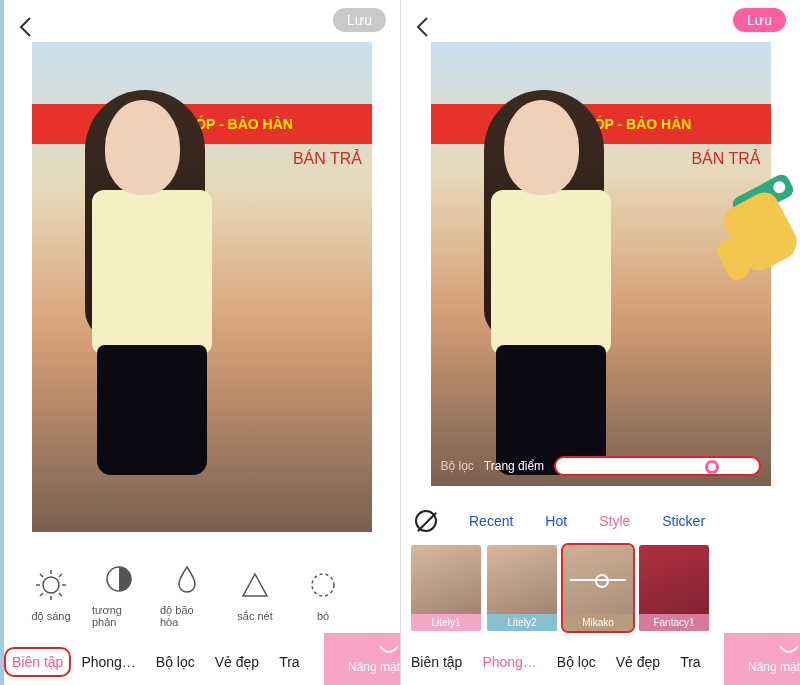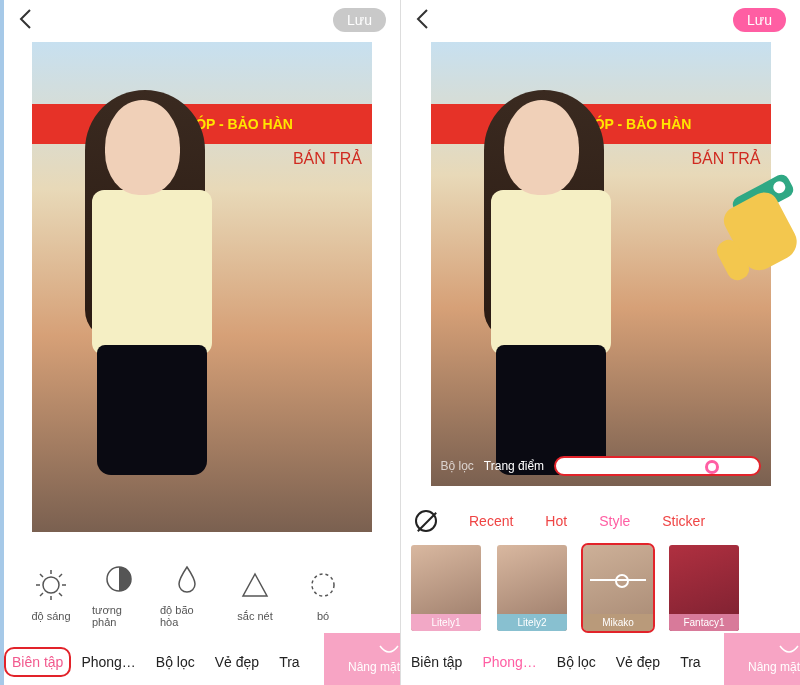--- a/index.html
+++ b/index.html
@@ -18,21 +18,21 @@
   display: flex;
   flex-direction: column;
   position: relative;
 }
 .phone.left { border-left: 4px solid #a6c9e8; }
 .phone.right { border-left: 1px solid #ddd; }
 
 .topbar {
   height: 42px;
   display: flex;
-  align-items: center;
+  align-items: flex-end;
   padding: 0 14px;
   position: relative;
 }
 .back-icon svg { width: 14px; height: 22px; }
 .save-btn {
   position: absolute;
   right: 14px;
   top: 8px;
   border-radius: 13px;
   padding: 4px 14px;
@@ -176,21 +176,21 @@
 
 .filter-tabs {
   height: 36px;
   display: flex;
   align-items: center;
   padding: 0 14px;
   gap: 32px;
 }
 .filter-tab {
   font-size: 14px;
-  color: #ef4444;
+  color: #1d4ed8;
   cursor: pointer;
 }
 .filter-tab.active { color: #ff5ea3; }
 .filter-none {
   width: 22px; height: 22px;
   border: 2px solid #222;
   border-radius: 50%;
   position: relative;
   cursor: pointer;
 }
@@ -199,21 +199,21 @@
   position: absolute;
   width: 26px; height: 2px;
   background: #222;
   top: 9px; left: -3px;
   transform: rotate(-45deg);
 }
 
 .filter-thumbs {
   height: 100px;
   display: flex;
-  gap: 16px;
+  gap: 6px;
   padding: 6px 10px;
   overflow: hidden;
 }
 .thumb {
   flex: 0 0 70px;
   height: 86px;
   border-radius: 3px;
   position: relative;
   overflow: hidden;
   background: linear-gradient(160deg,#d9b8a0,#9a7a68);

